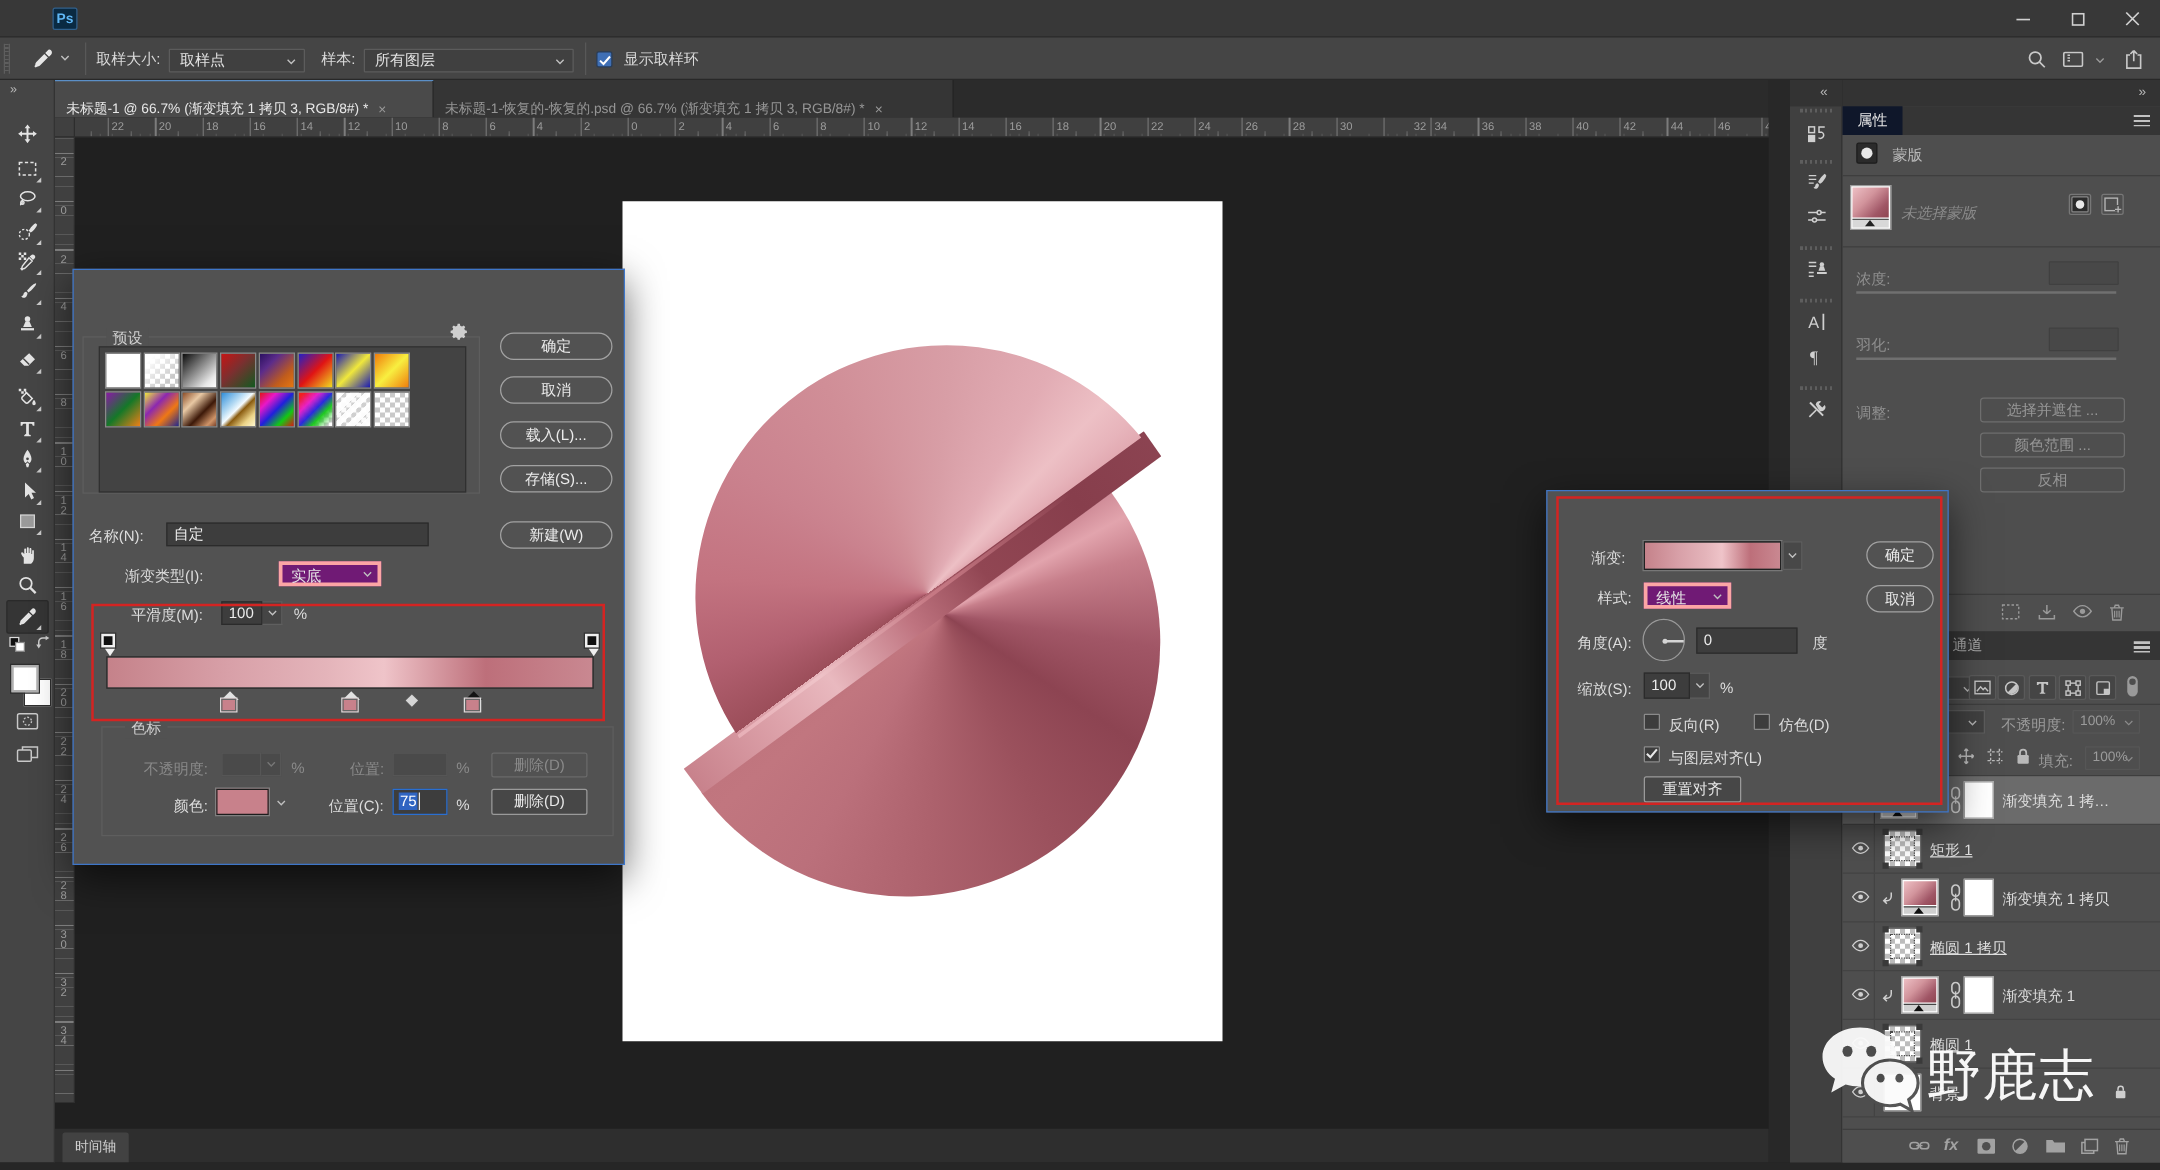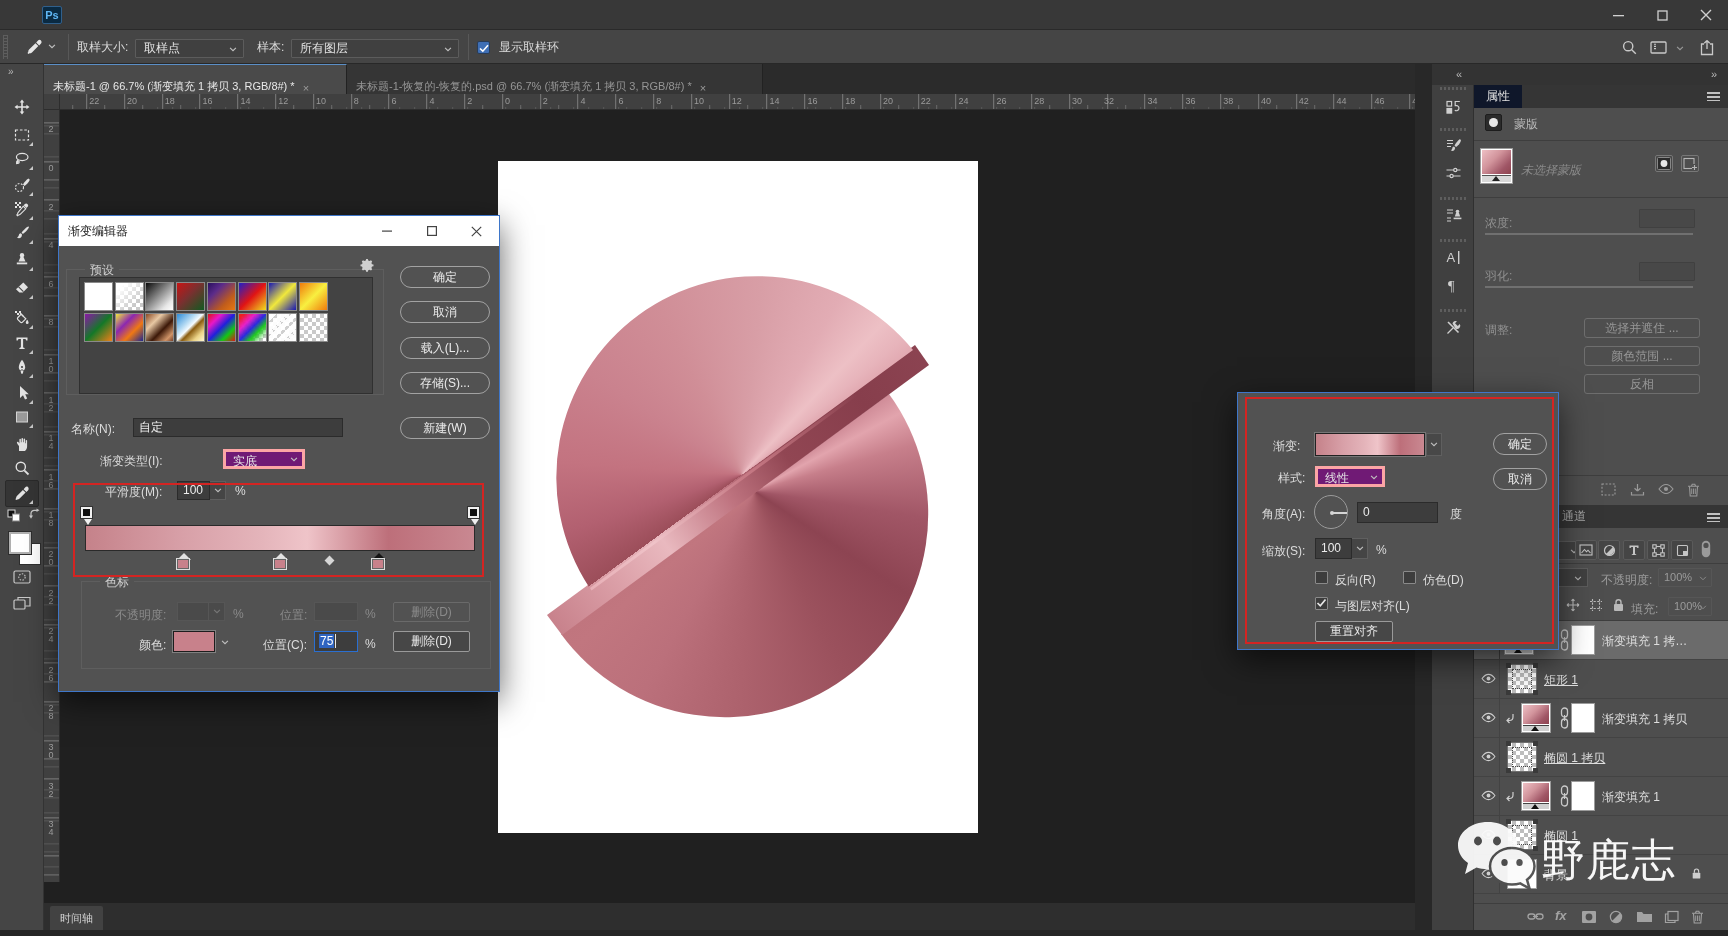--- a/index.html
+++ b/index.html
@@ -458,21 +458,21 @@
         <span class="hlab" style="left: 671.8px;">12</span>
         <span class="hlab" style="left: 709.6px;">14</span>
         <span class="hlab" style="left: 747.4px;">16</span>
         <span class="hlab" style="left: 785.2px;">18</span>
         <span class="hlab" style="left: 823px;">20</span>
         <span class="hlab" style="left: 860.8px;">22</span>
         <span class="hlab" style="left: 898.6px;">24</span>
         <span class="hlab" style="left: 936.4px;">26</span>
         <span class="hlab" style="left: 974.2px;">28</span>
         <span class="hlab" style="left: 1012px;">30</span>
-        <span class="hlab" style="left: 1044px; text-align: right;">32</span>
+        <span class="hlab" style="left: 1071px; text-align: right;">32</span>
         <span class="hlab" style="left: 1087.6px;">34</span>
         <span class="hlab" style="left: 1125.4px;">36</span>
         <span class="hlab" style="left: 1163.2px;">38</span>
         <span class="hlab" style="left: 1201px;">40</span>
         <span class="hlab" style="left: 1238.8px;">42</span>
         <span class="hlab" style="left: 1276.6px;">44</span>
         <span class="hlab" style="left: 1314.4px;">46</span>
         <span class="hlab" style="left: 1352.2px;">48</span>
       </div>
     </div>
@@ -934,38 +934,20 @@
       <svg width="13" height="14" viewBox="0 0 13 14" fill="none" stroke="currentColor" stroke-width="1.1">
           <path d="M2.5 3.5 L3.2 13 H9.8 L10.5 3.5"></path>
           <path d="M1 3.3 H12 M4.5 3 L5.2 1.2 H7.8 L8.5 3"></path>
           <path d="M4.7 5.5 V11 M6.5 5.5 V11 M8.3 5.5 V11" stroke-width="0.9"></path>
         </svg>
     </div>
   </div>
 </div>
 
 <div class="dialog" id="dlg-ge" style="z-index:10">
-  <div class="dlg-title" style="height:30px">
-    <span class="t">渐变编辑器</span>
-    <div class="wbtn" style="right:90px;width:45px">
-        <svg width="10" height="10" viewBox="0 0 10 10">
-          <rect x="0" y="4.5" width="10" height="1.2" fill="#444"></rect>
-        </svg>
-      </div>
-    <div class="wbtn" style="right:45px;width:45px">
-        <svg width="10" height="10" viewBox="0 0 10 10">
-          <rect x="0.6" y="0.6" width="8.8" height="8.8" fill="none" stroke="#444" stroke-width="1.2"></rect>
-        </svg>
-      </div>
-    <div class="wbtn" style="right:0;width:45px">
-        <svg width="11" height="11" viewBox="0 0 11 11">
-          <path d="M0.8 0.8 L10.2 10.2 M10.2 0.8 L0.8 10.2" stroke="#444" stroke-width="1.2"></path>
-        </svg>
-      </div>
-  </div>
   <div class="groupbox" style="left:7px;top:53px;width:318px;height:126px">
     <span class="cap">预设</span>
   </div>
   <div id="ge-presets-box">
       <div class="swatch" style="left: 4px; top: 4px; background: linear-gradient(135deg, rgb(255, 255, 255), rgb(255, 255, 255));"></div>
       <div class="swatch" style="left: 34.7px; top: 4px; background-image: linear-gradient(135deg, rgb(255, 255, 255) 15%, rgba(255, 255, 255, 0) 75%), conic-gradient(rgb(201, 201, 201) 25%, rgb(255, 255, 255) 0deg, rgb(255, 255, 255) 50%, rgb(201, 201, 201) 0deg, rgb(201, 201, 201) 75%, rgb(255, 255, 255) 0deg); background-size: 100% 100%, 8px 8px;"></div>
       <div class="swatch" style="left: 65.4px; top: 4px; background: linear-gradient(135deg, rgb(10, 10, 10), rgb(232, 232, 232) 80%, rgb(255, 255, 255));"></div>
       <div class="swatch" style="left: 96.1px; top: 4px; background: linear-gradient(135deg, rgb(200, 20, 20), rgb(122, 48, 48) 45%, rgb(17, 90, 32));"></div>
       <div class="swatch" style="left: 126.8px; top: 4px; background: linear-gradient(135deg, rgb(42, 16, 96) 0%, rgb(92, 44, 138) 30%, rgb(192, 92, 28) 70%, rgb(232, 120, 16));"></div>
       <div class="swatch" style="left: 157.5px; top: 4px; background: linear-gradient(135deg, rgb(32, 32, 200) 0%, rgb(224, 20, 20) 50%, rgb(240, 224, 32) 100%);"></div>

